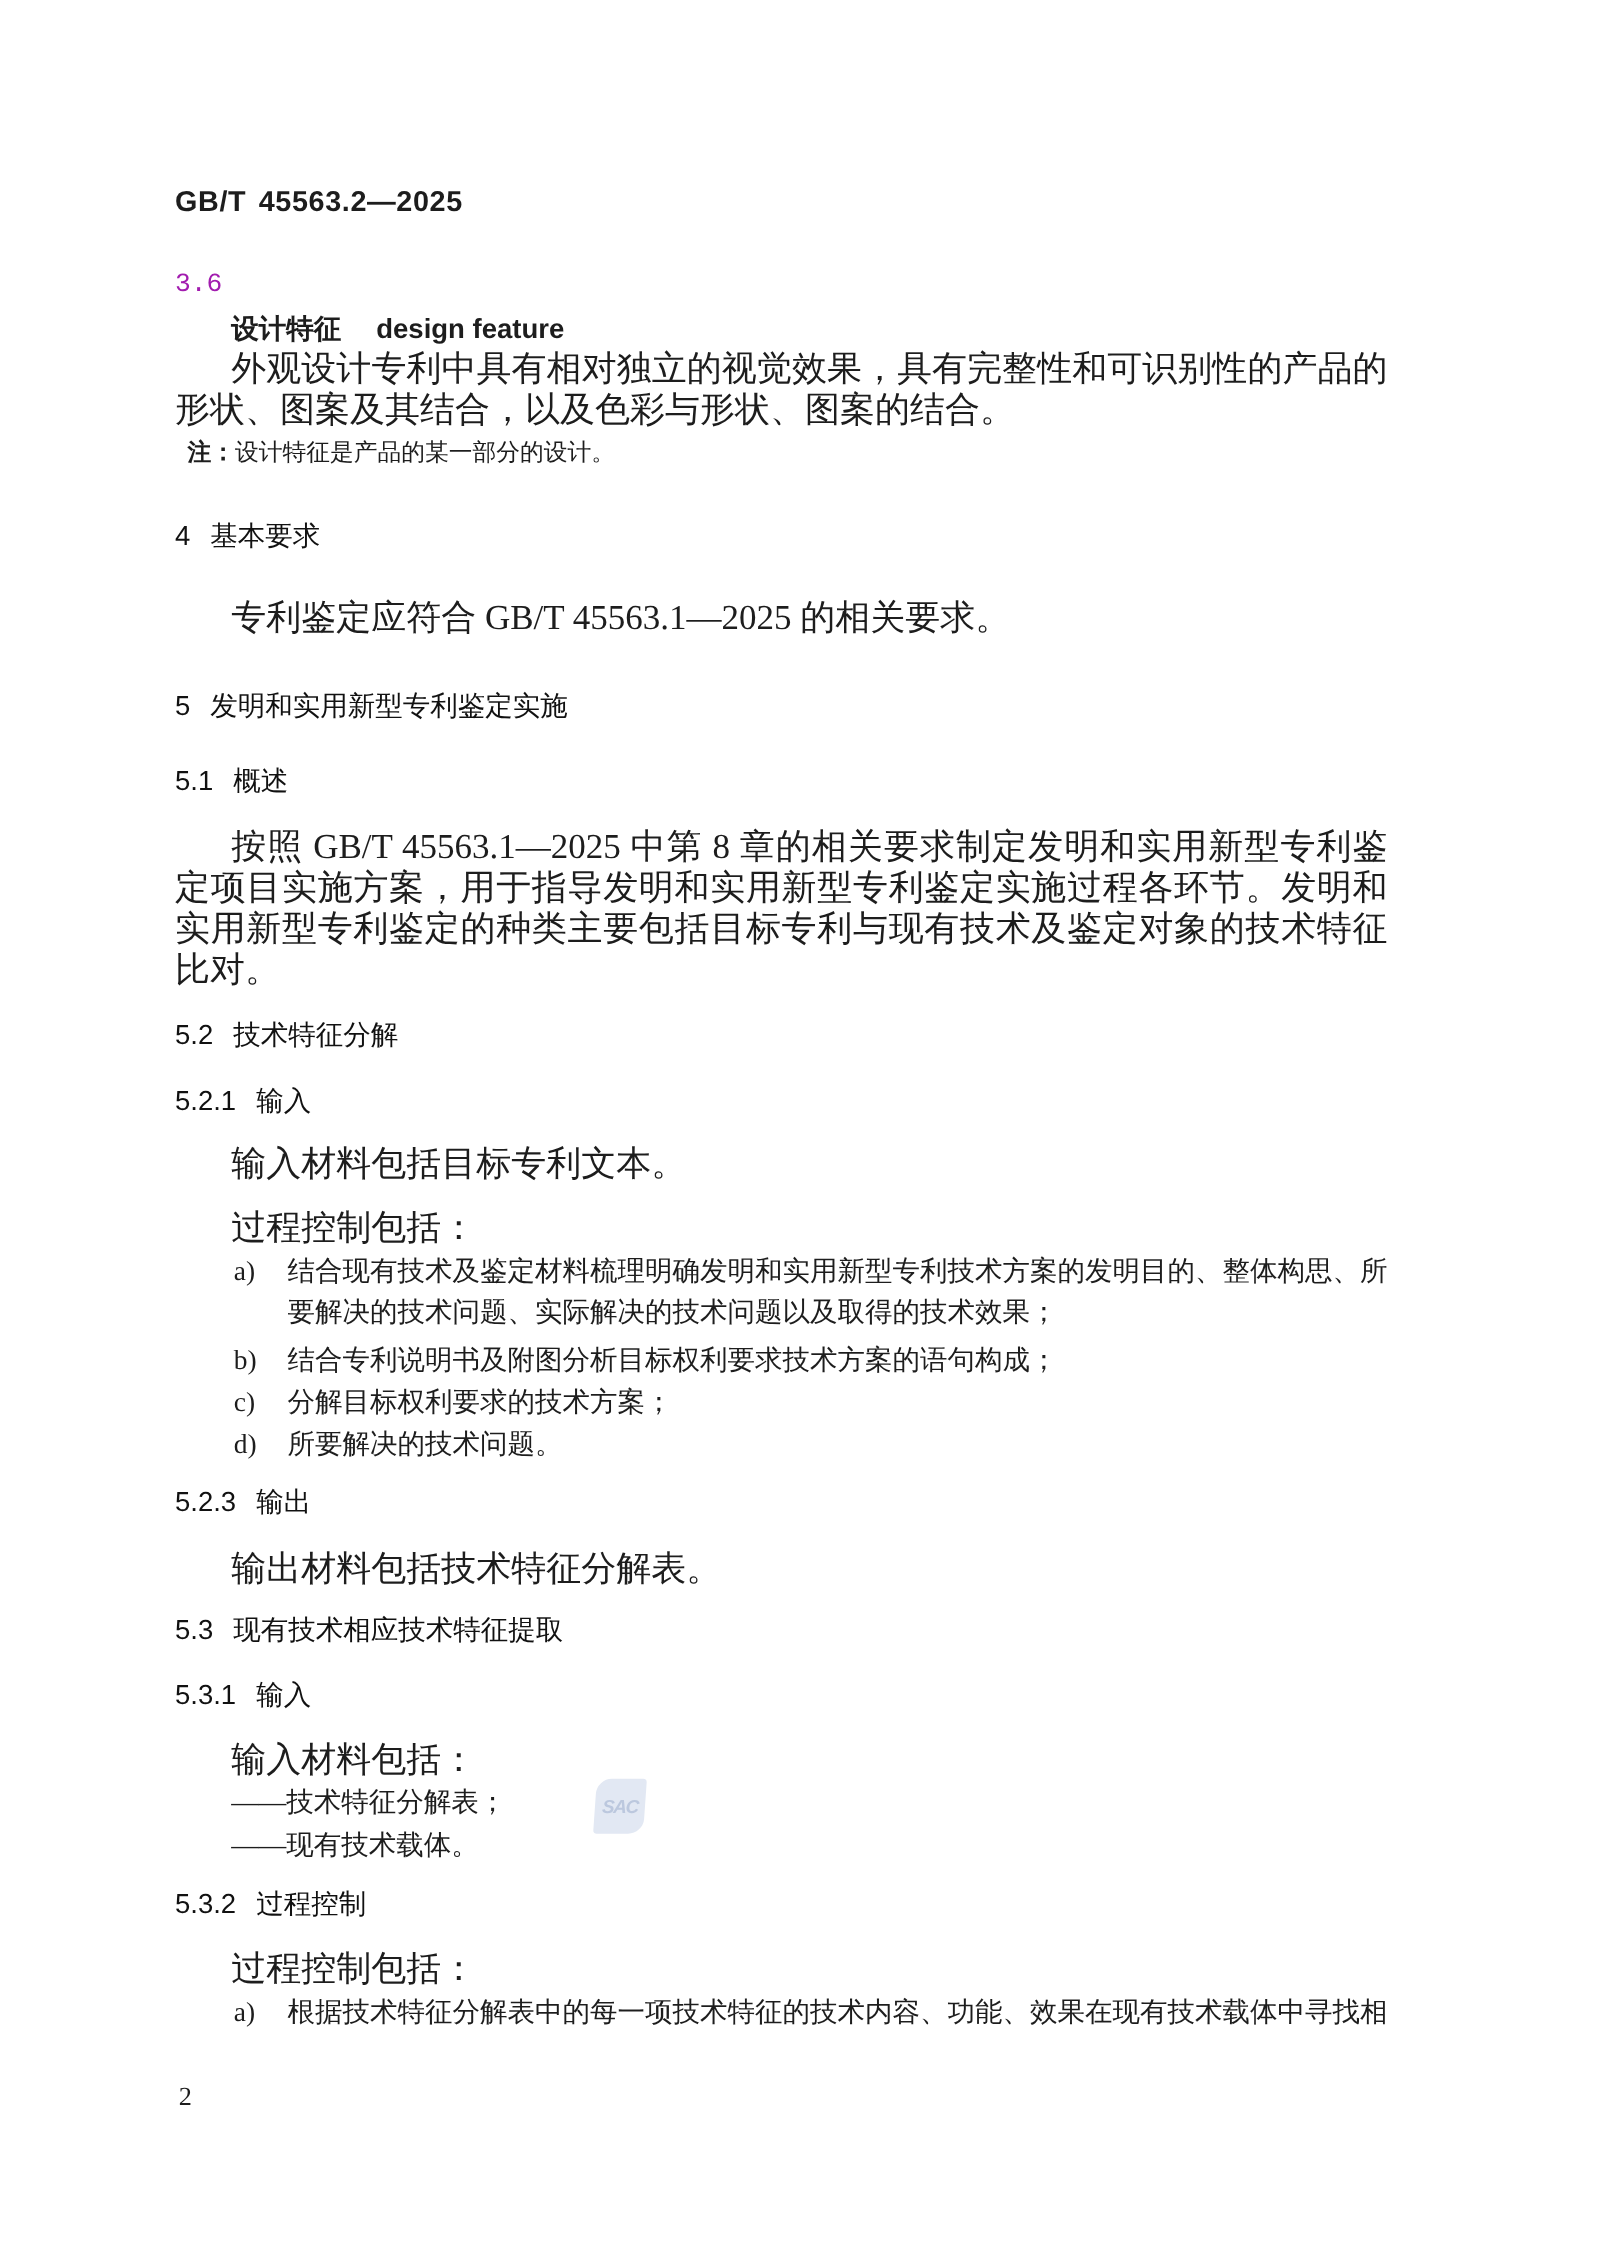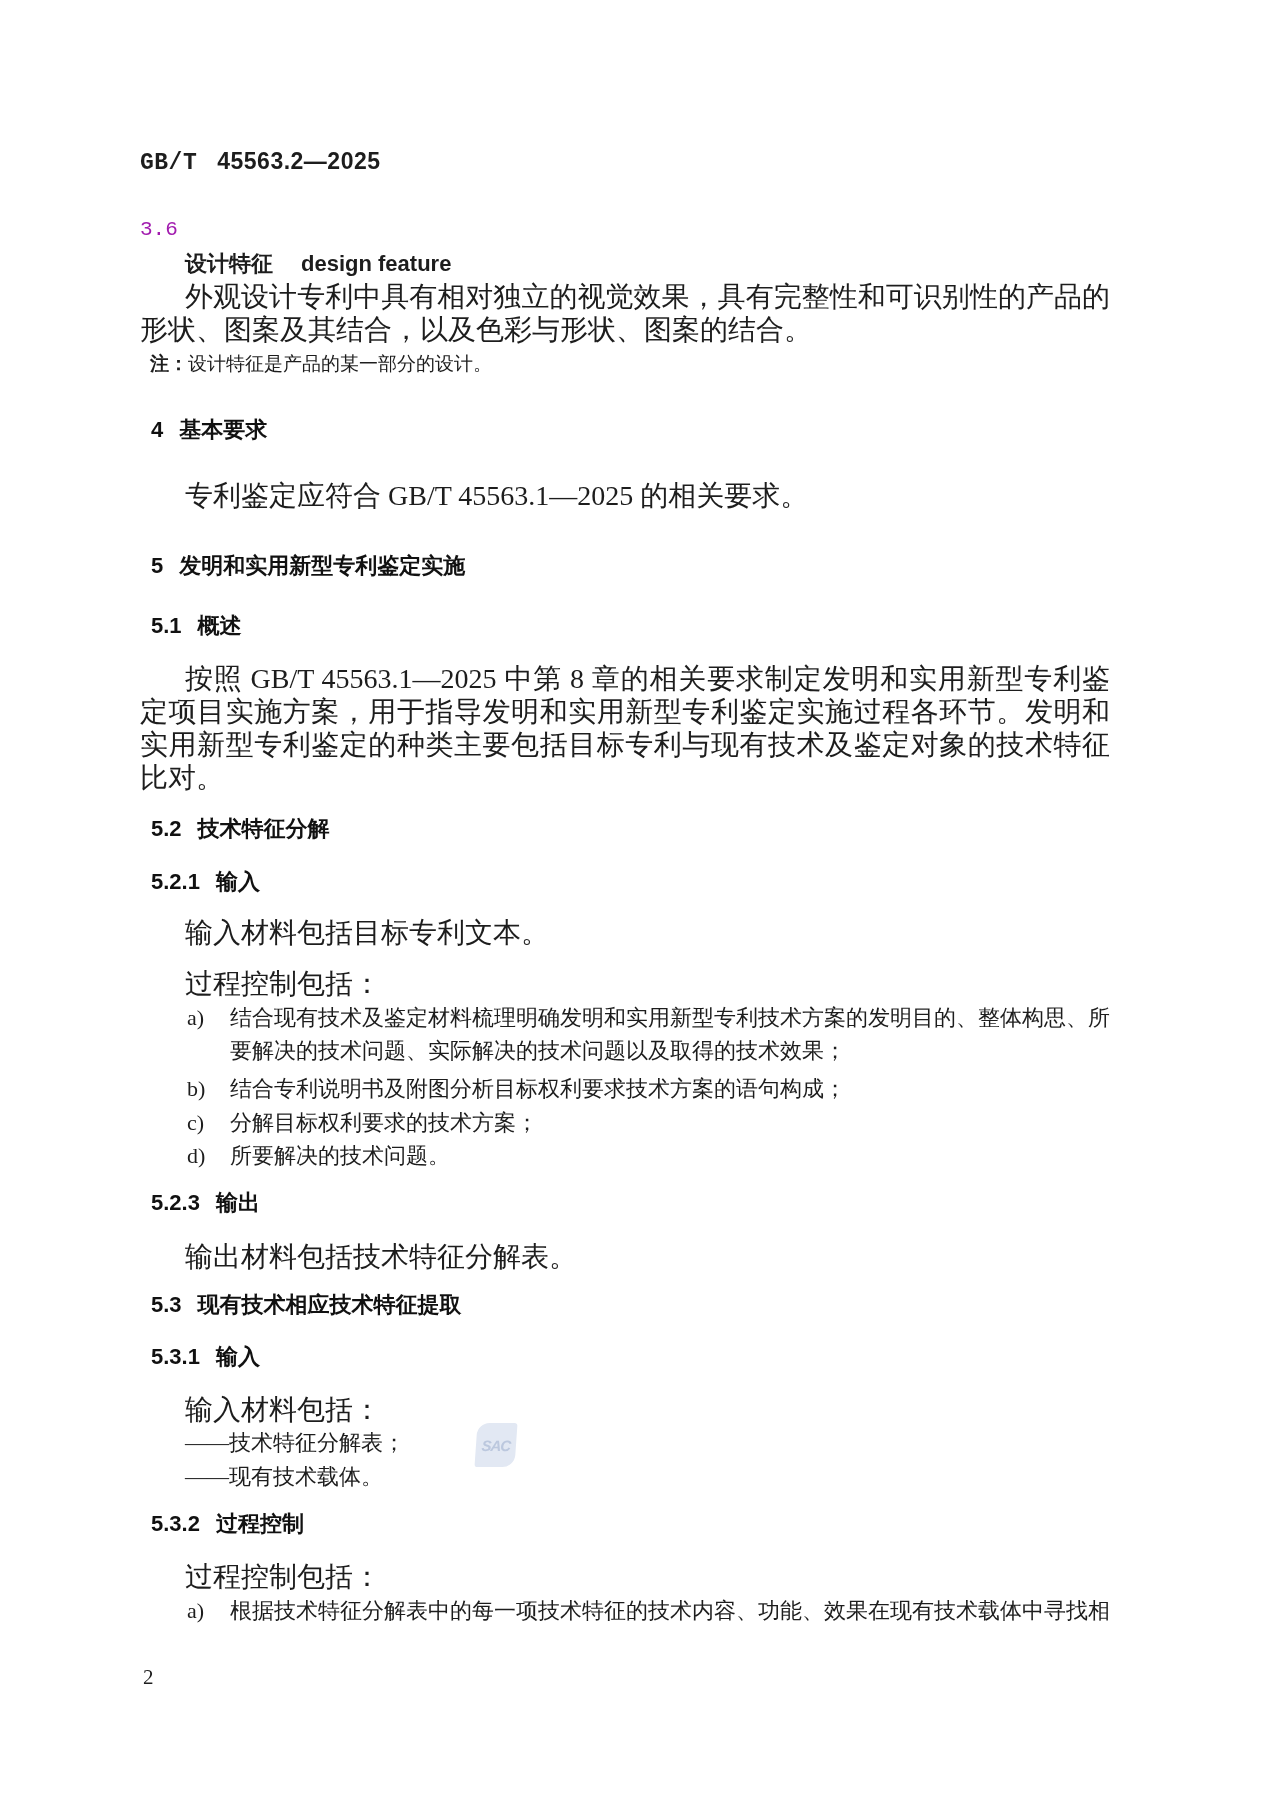--- a/index.html
+++ b/index.html
@@ -14,22 +14,22 @@
 
   .content {
     position: absolute; left: 140px; top: 0;
     width: 970px;
     display: flex; flex-direction: column;
     align-items: stretch;
   }
 
   
   .doc-header { margin-top: 148px; line-height: 26px; font-size: 23px; font-weight: bold; }
-  .doc-header .gbt { font-family: Liberation Mono, monospace; letter-spacing: 0.5px; text-align: right; }
-  .doc-header .docnum { font-family: "Liberation Sans", "DejaVu Sans", sans-serif; font-weight: 600; margin-left: 20px; letter-spacing: 0.5px; }
+  .doc-header .gbt { font-family: Liberation Sans, sans-serif; letter-spacing: 0.5px; text-align: right; }
+  .doc-header .docnum { font-family: "Liberation Sans", "DejaVu Sans", sans-serif; font-weight: 600; margin-left: 10px; letter-spacing: 0.5px; }
 
   
   .clause-num { line-height: 26px; font-size: 21px; font-family: Liberation Mono, monospace; color: #a21caf; }
 
   
   .term-line { line-height: 30px; font-size: 22px; font-weight: bold; padding-left: 45px; }
   .term-line .term-cn { font-family: "Liberation Sans", "DejaVu Sans", sans-serif; }
   .term-line .term-en { font-family: Liberation Sans, sans-serif; margin-left: 28px; }
 
   
@@ -37,21 +37,21 @@
   .indent { text-indent: 45px; }
   .justify { text-align: justify; }
 
   
   .note { font-size: 19px; line-height: 26px; padding-left: 10px; }
   .note .note-label { font-family: "Liberation Sans", "DejaVu Sans", sans-serif; font-weight: bold; }
 
   
   .heading {
     font-family: "Liberation Sans", "DejaVu Sans", sans-serif;
-    font-weight: bold; font-size: 22px; line-height: 28px; color: #111; margin-left: 11px;
+    font-weight: normal; font-size: 22px; line-height: 28px; color: #111;
   }
   .heading .h-num { margin-right: 16px; }
 
   
   .list-item { position: relative; padding-left: 90px; font-size: 22px; line-height: 33px; }
   .list-item .marker { position: absolute; left: 47px; top: 0; }
 
   
   .dash-item { font-size: 22px; line-height: 33px; padding-left: 45px; }
 

